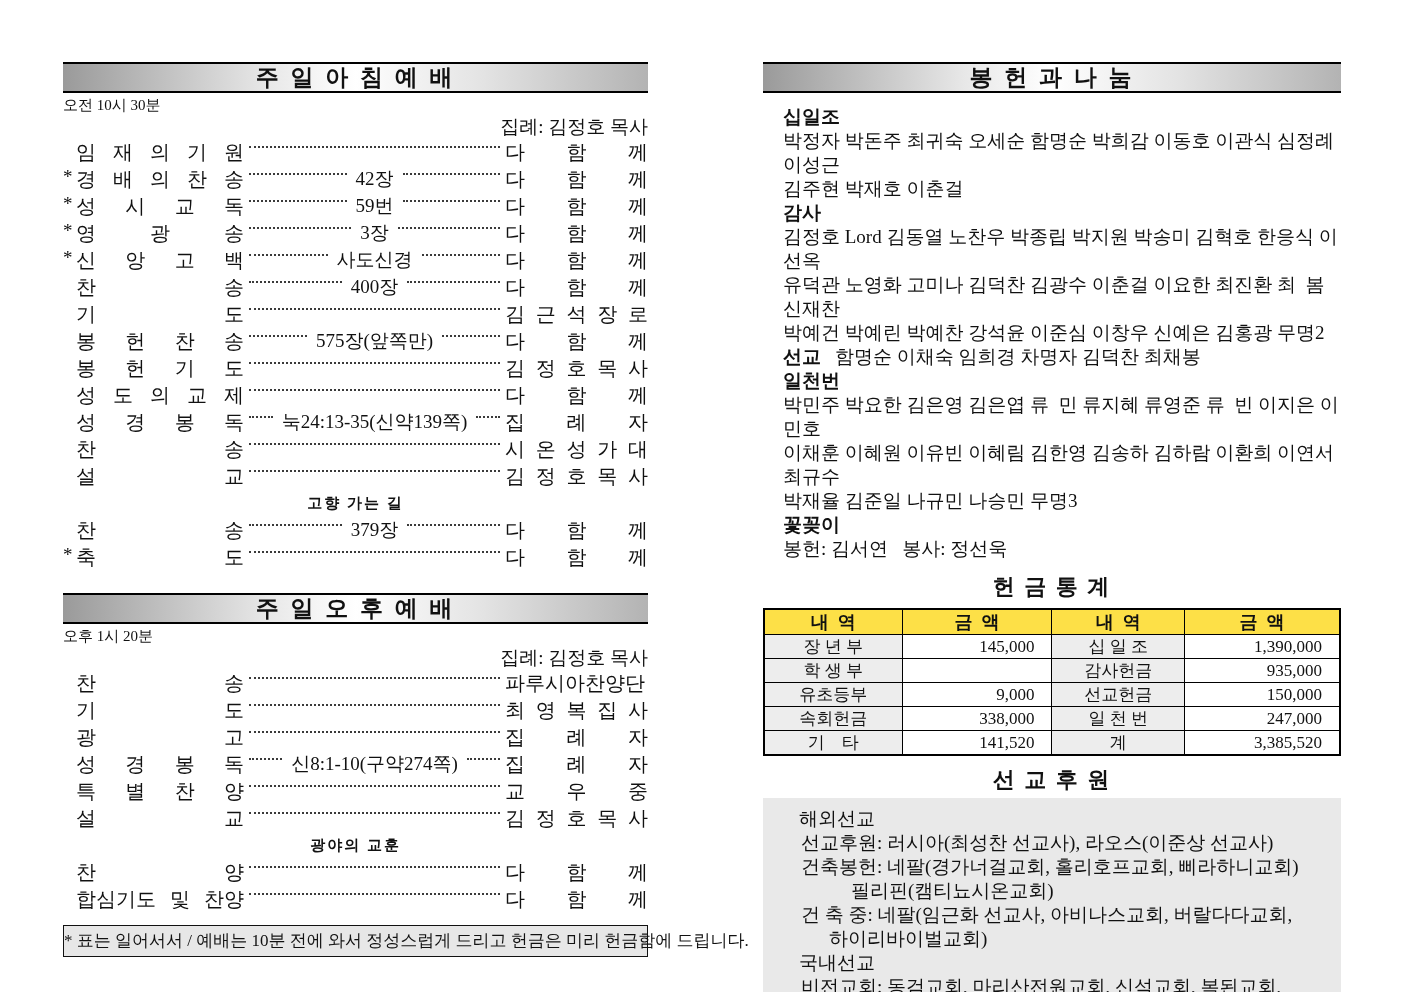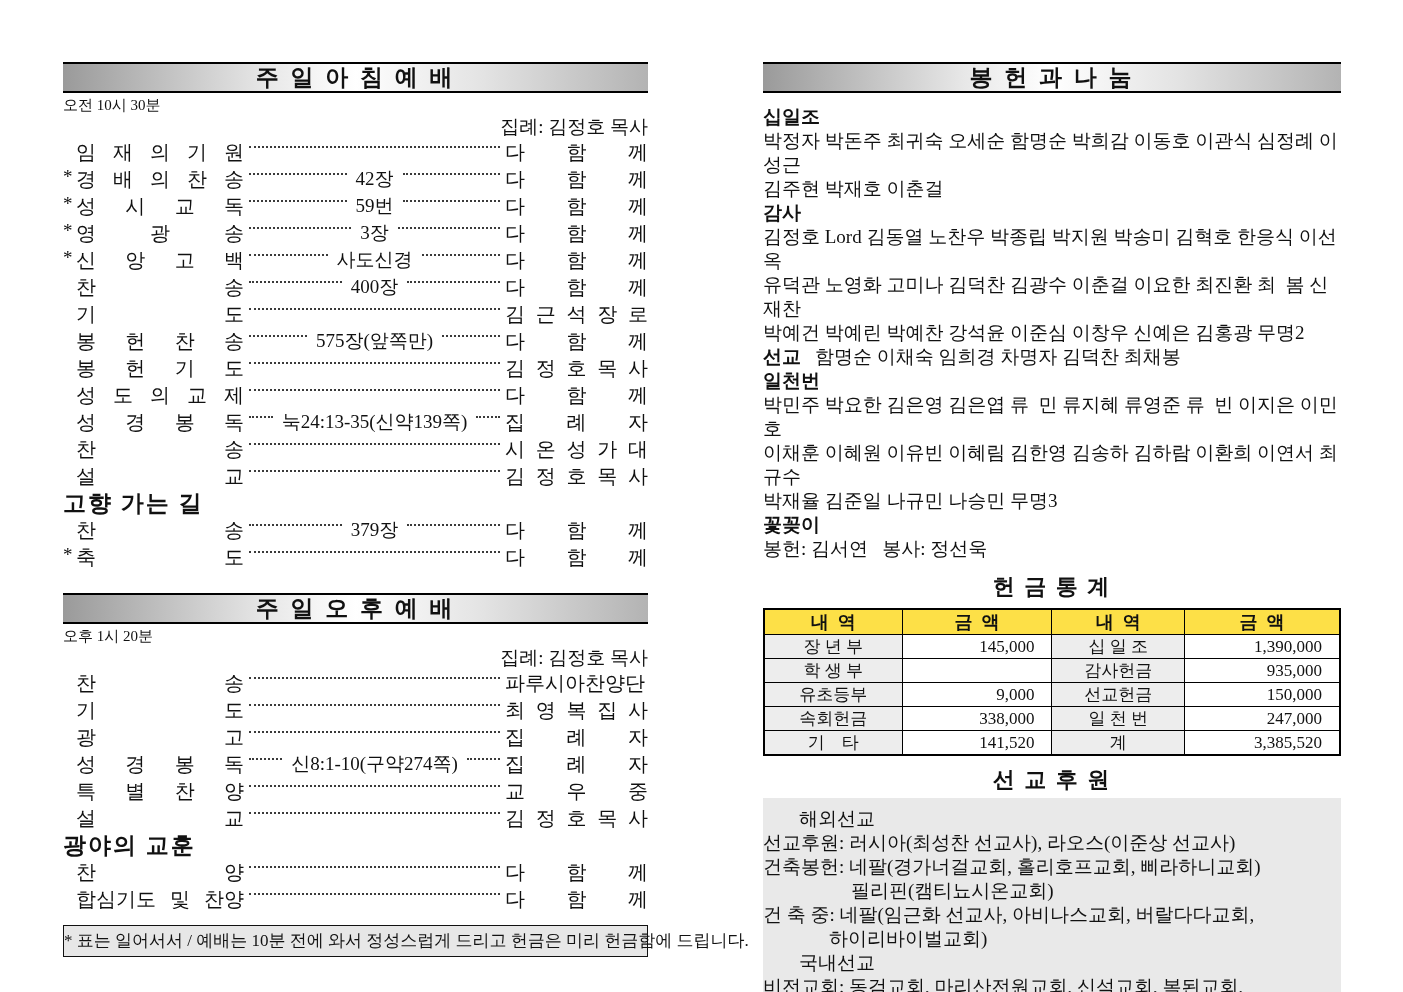--- a/index.html
+++ b/index.html
@@ -22,51 +22,51 @@
   .time-line { margin-top:2px; font-size:15px; height:20px; line-height:20px; }
   .officiant { height:24px; line-height:24px; font-size:19px; text-align:right; white-space:pre; }
 
   
   .wrow { display:flex; align-items:flex-start; height:27px; font-size:20px; }
   .star { width:13px; font-size:19px; flex:none; }
   .wlabel { width:168px; flex:none; text-align:justify; text-align-last:justify; }
   .leader { flex:1; height:9px; border-bottom:2px dotted #3a3a3a; margin:0 5px; min-width:18px; }
   .cv { flex:none; font-size:19px; padding:0 4px; white-space:pre; }
   .rv { width:143px; flex:none; font-size:20px; text-align:justify; text-align-last:justify; }
-  .subtitle { height:27px; line-height:27px; font-weight:bold; font-size:23px; letter-spacing:2px; white-space:pre; }
+  .subtitle { height:27px; line-height:27px; text-align:center; font-weight:bold; font-size:15px; letter-spacing:2px; white-space:pre; }
   .svc-afternoon { margin-top:22px; }
 
   .footnote {
     margin-top:12px; height:32px; line-height:30px; border:1px solid #111;
     background:#e7e7e7; font-size:17px; text-align:center; white-space:pre;
   }
 
   
-  .groups { margin-top:12px; }
+  .groups { margin-top:12px;margin-left:20px; }
   .ghead { font-weight:bold; font-size:19px; line-height:24px; white-space:pre-wrap; }
   .gline { font-size:19px; line-height:24px; white-space:pre-wrap; }
   .gline b { font-weight:bold; }
   .gline .gap { display:inline-block; width:14px; }
 
   .mid-title { margin-top:12px; height:28px; line-height:28px; text-align:center; font-weight:bold; font-size:22px; letter-spacing:2px; white-space:pre; }
 
   
   .stats-table { margin-top:7px; width:100%; border-collapse:collapse; border:2px solid #000; table-layout:fixed; }
   .stats-table th, .stats-table td { border:1px solid #000; height:19px; font-size:17px; white-space:pre; overflow:hidden; padding:0; }
   .stats-table th { background:#fde047; font-weight:bold; text-align:center; font-size:18px; }
   .stats-table td.lbl { background:#ededed; text-align:center; }
   .stats-table td.amt { background:#fff; text-align:right; padding-right:17px; }
   .c0 { width:24%; } .c1 { width:26%; } .c2 { width:23%; } .c3 { width:27%; }
 
   
   .mission-title { margin-top:10px; }
   .mission-box { margin-top:4px; background:#e9e9e9; padding:9px 8px 10px 0; }
   .mline { font-size:19px; line-height:24px; white-space:pre-wrap; }
   .ind0 { padding-left:36px; }
-  .ind1 { }
+  .ind1 { padding-left:38px; }
   .ind2 { padding-left:88px; }
   .ind3 { padding-left:66px; }
 </style>
 </head>
 <body>
 
 <div class="page">
 
   <div class="col col-left">
 

